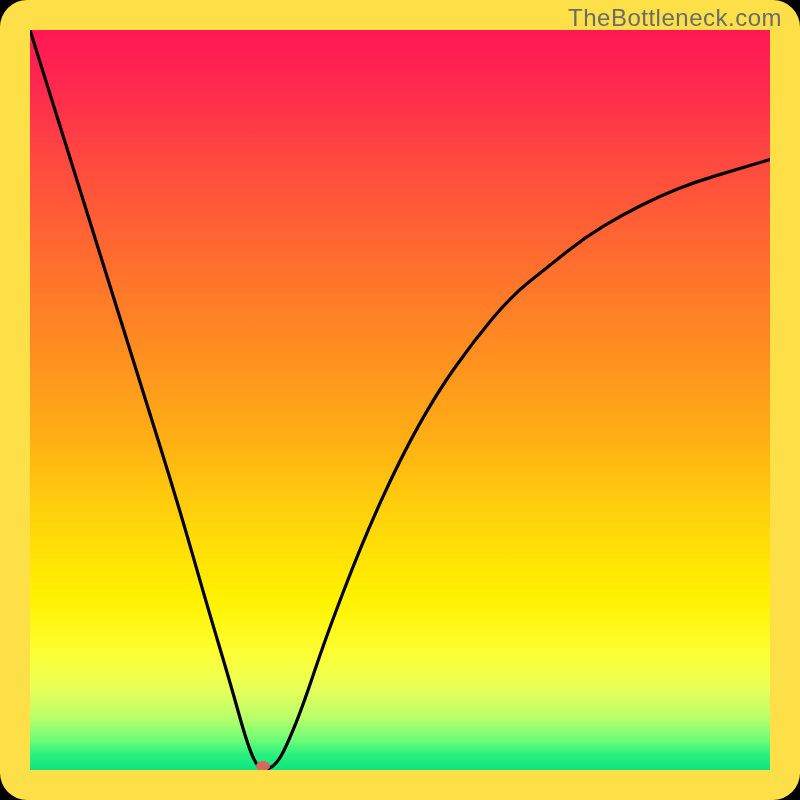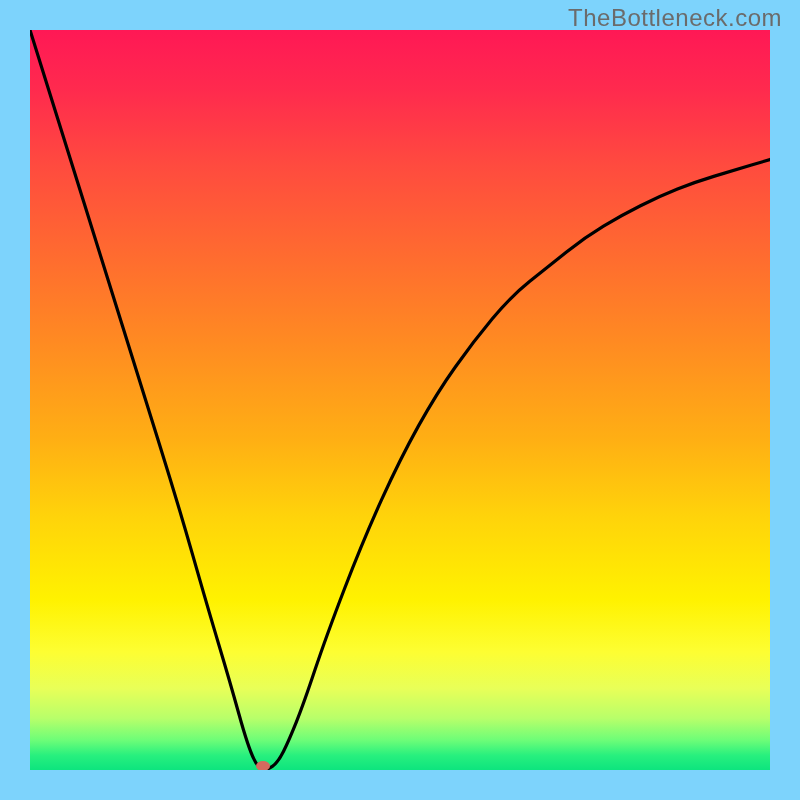--- a/index.html
+++ b/index.html
@@ -8,21 +8,22 @@
     width: 800px;
     height: 800px;
     background: #000000;
     overflow: hidden;
     font-family: Arial, Helvetica, sans-serif;
   }
   .frame {
     position: relative;
     width: 800px;
     height: 800px;
-    background: #7dd3fc;
+    background: #fde047;
+    border-radius: 27px;
   }
   .watermark {
     position: absolute;
     top: 4px;
     right: 18px;
     color: #6b6b6b;
     font-size: 24px;
     font-weight: 500;
     letter-spacing: 0.5px;
     z-index: 3;

